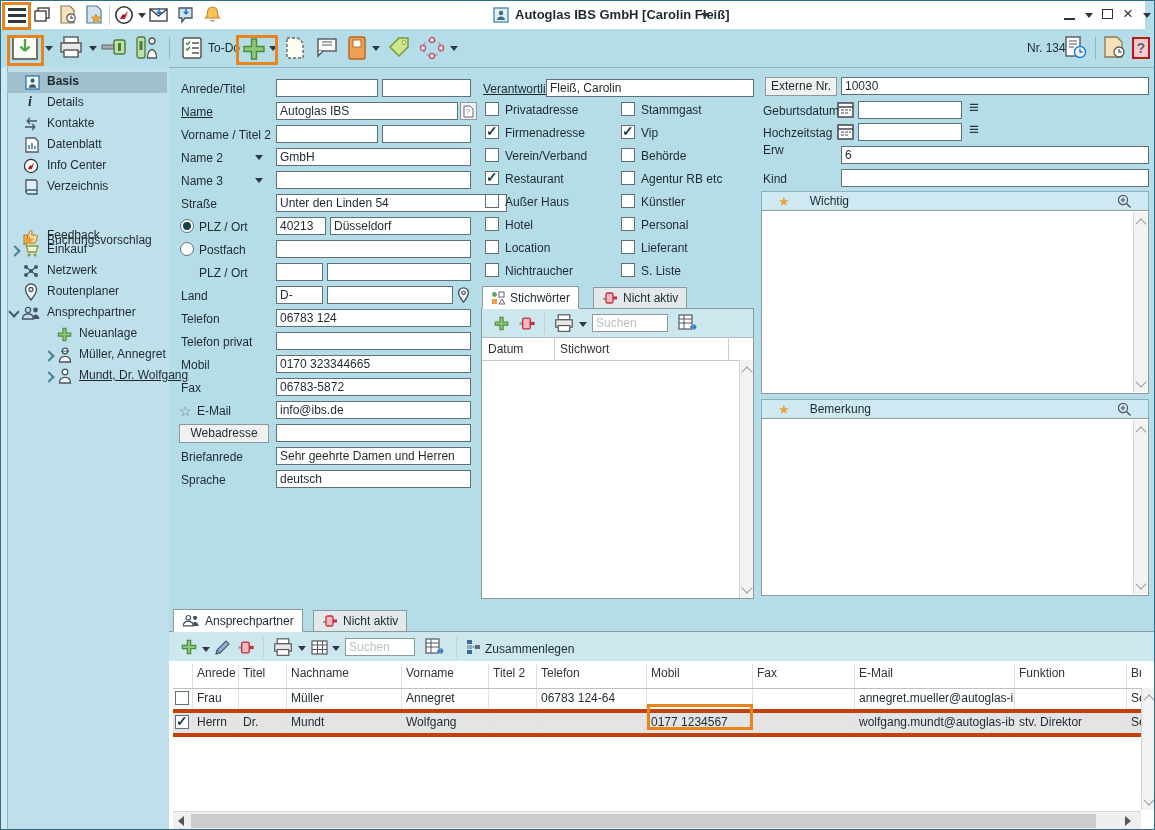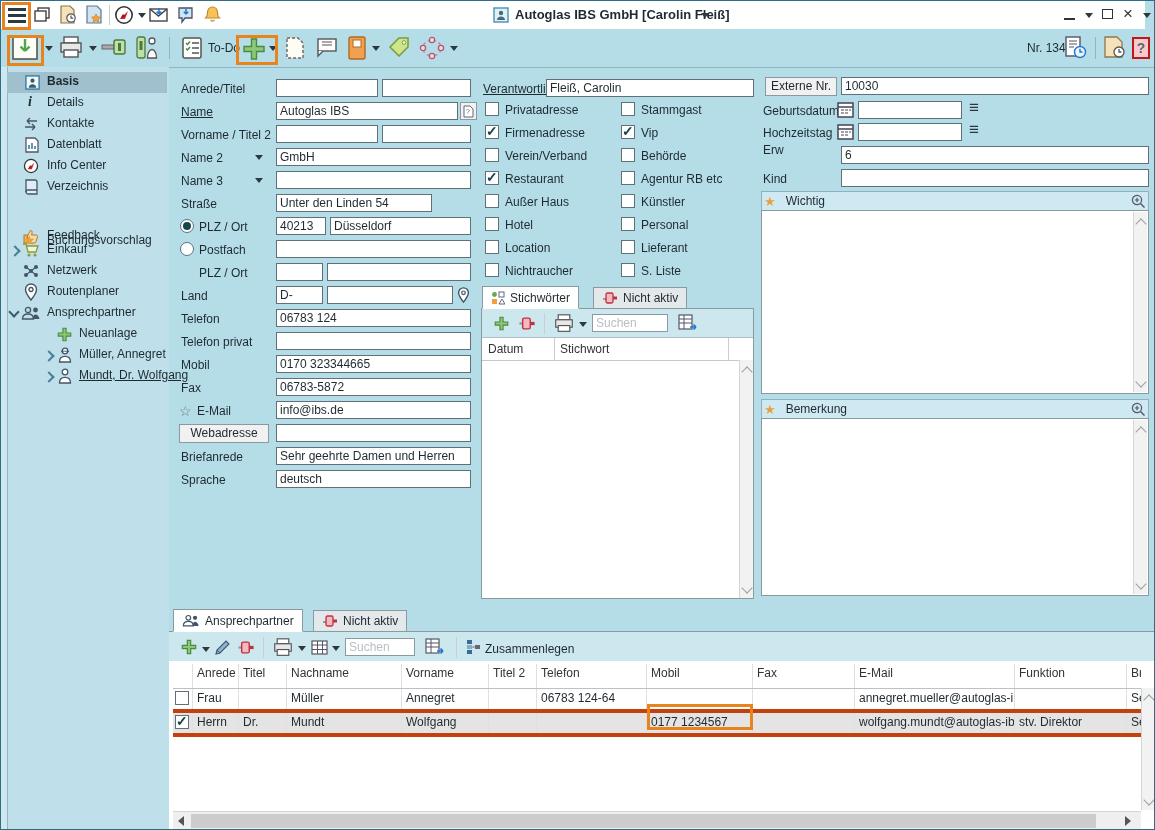--- a/index.html
+++ b/index.html
@@ -37,21 +37,21 @@
   .sideitem{position:absolute;left:6px;width:160px;height:21px;line-height:21px;}
   .sideitem.sel{background:#9fc0cc;}
   
   .tab{position:absolute;height:23px;border:1px solid #8a9aa0;box-sizing:border-box;
        display:flex;align-items:center;gap:5px;padding:0 8px;white-space:nowrap;}
   .tab.active{background:#fff;z-index:3;border-bottom:1px solid #fff;}
   .tab.inactive{background:#e3e9eb;z-index:1;}
   
   .panel{position:absolute;border:1px solid #8a9aa0;box-sizing:border-box;background:#fff;}
   .phead{position:absolute;background:#cfe9f2;border:1px solid #8fb0bc;box-sizing:border-box;
-         display:flex;align-items:center;gap:10px;padding:0 2px;}
+         display:flex;align-items:center;gap:20px;padding:0 16px;}
   .ptool{position:absolute;background:#cde7ef;border-bottom:1px solid #aebfc6;box-sizing:border-box;}
   .scroll-v{position:absolute;width:14px;background:#f2f2f2;border-left:1px solid #d5d5d5;box-sizing:border-box;}
   .scroll-h{position:absolute;height:18px;background:#efefef;box-sizing:border-box;border-top:1px solid #d5d5d5;}
   .thumb-h{position:absolute;top:2px;height:14px;background:#cccccc;}
   .arrow-l{position:absolute;width:0;height:0;border-top:5px solid transparent;border-bottom:5px solid transparent;border-right:6px solid #555;}
   .arrow-r{position:absolute;width:0;height:0;border-top:5px solid transparent;border-bottom:5px solid transparent;border-left:6px solid #555;}
   
   .ctable{position:absolute;left:172px;top:663px;width:968px;background:#fff;}
   .crow{display:flex;border-bottom:4px solid #c2410c;}
   .crow.head{height:24px;border-bottom:1px solid #c0c0c0;align-items:flex-start;}
@@ -347,21 +347,21 @@
 
   <span class="t" style="left:180px;top:148px;">Name 2</span>
   <span class="caret" style="left:254px;top:154px;"></span>
   <input class="inp" style="left: 275px; top: 147px; width: 195px;" value="GmbH">
 
   <span class="t" style="left:180px;top:171px;">Name 3</span>
   <span class="caret" style="left:254px;top:177px;"></span>
   <input class="inp" style="left: 275px; top: 170px; width: 195px;">
 
   <span class="t" style="left:180px;top:194px;">Straße</span>
-  <input class="inp" style="left: 275px; top: 193px; width: 156px;" value="Unter den Linden 54">
+  <input class="inp" style="left: 275px; top: 193px; width: 231px;" value="Unter den Linden 54">
 
   <span class="radio on" style="left:179px;top:218px;"></span>
   <span class="t" style="left:198px;top:217px;">PLZ / Ort</span>
   <input class="inp" style="left: 275px; top: 216px; width: 50px;" value="40213">
   <input class="inp" style="left: 329px; top: 216px; width: 141px;" value="Düsseldorf">
 
   <span class="radio" style="left:179px;top:241px;"></span>
   <span class="t" style="left:198px;top:240px;">Postfach</span>
   <input class="inp" style="left: 275px; top: 239px; width: 195px;">
 

